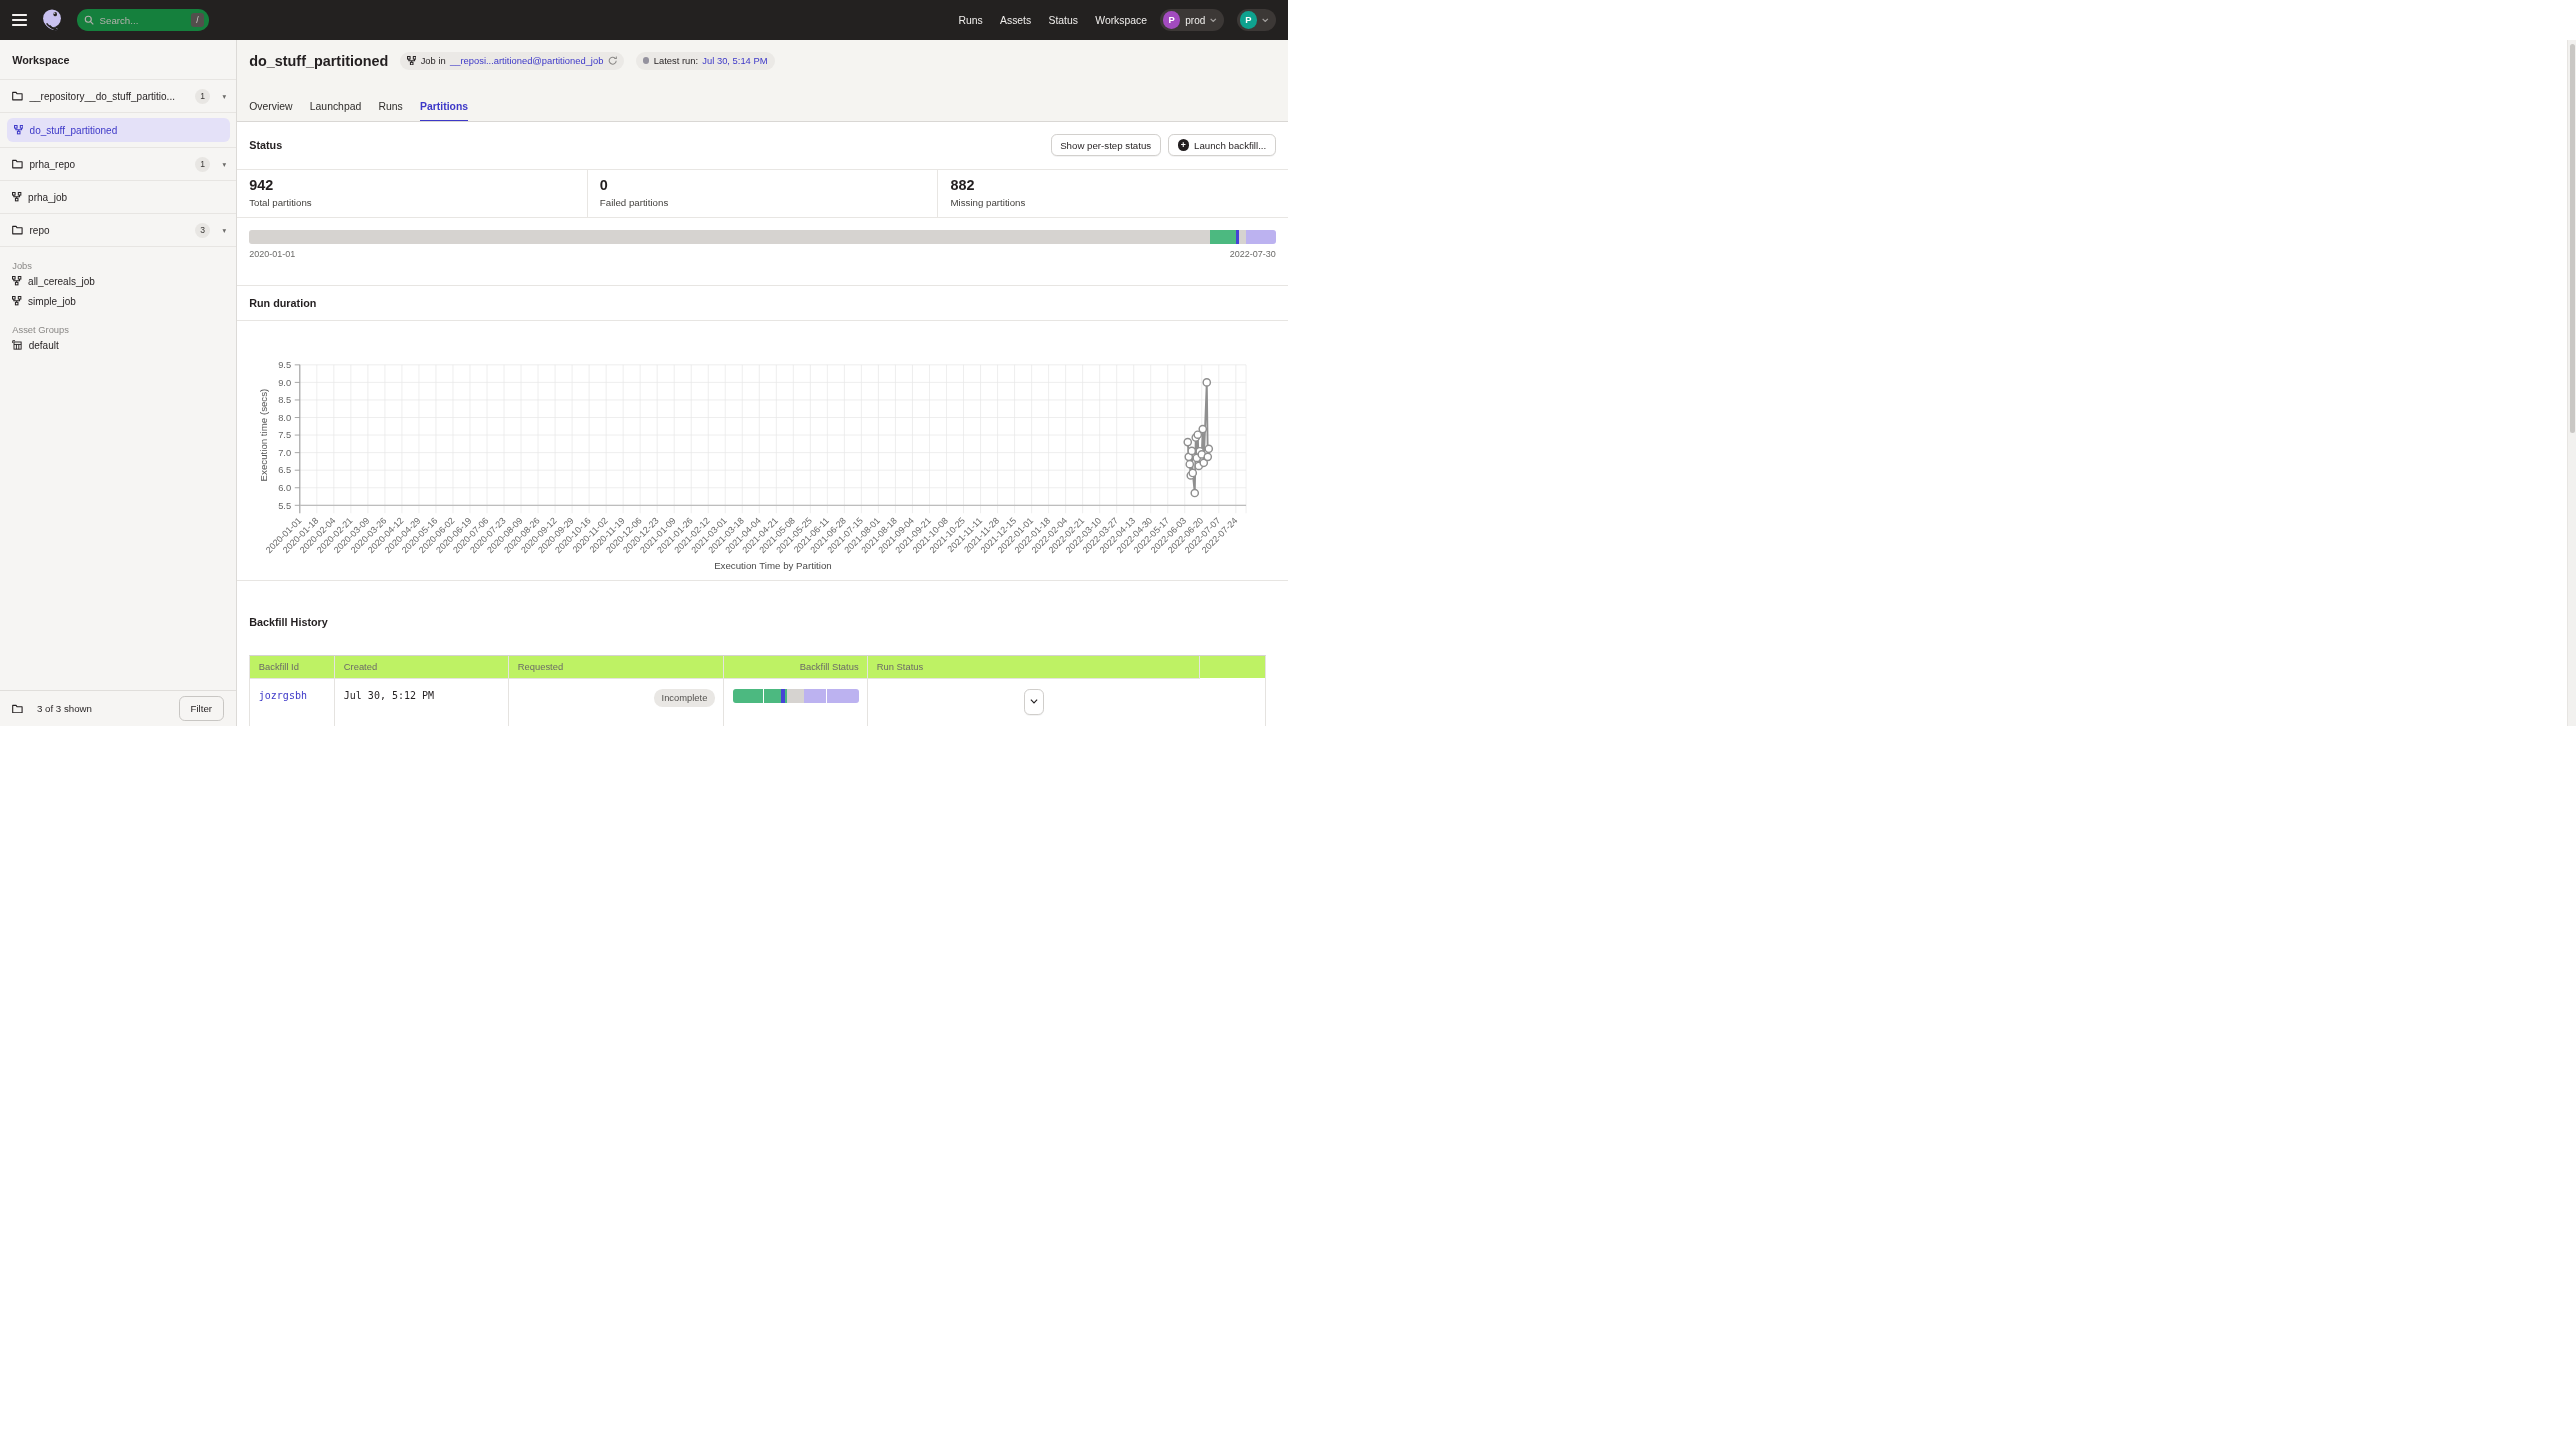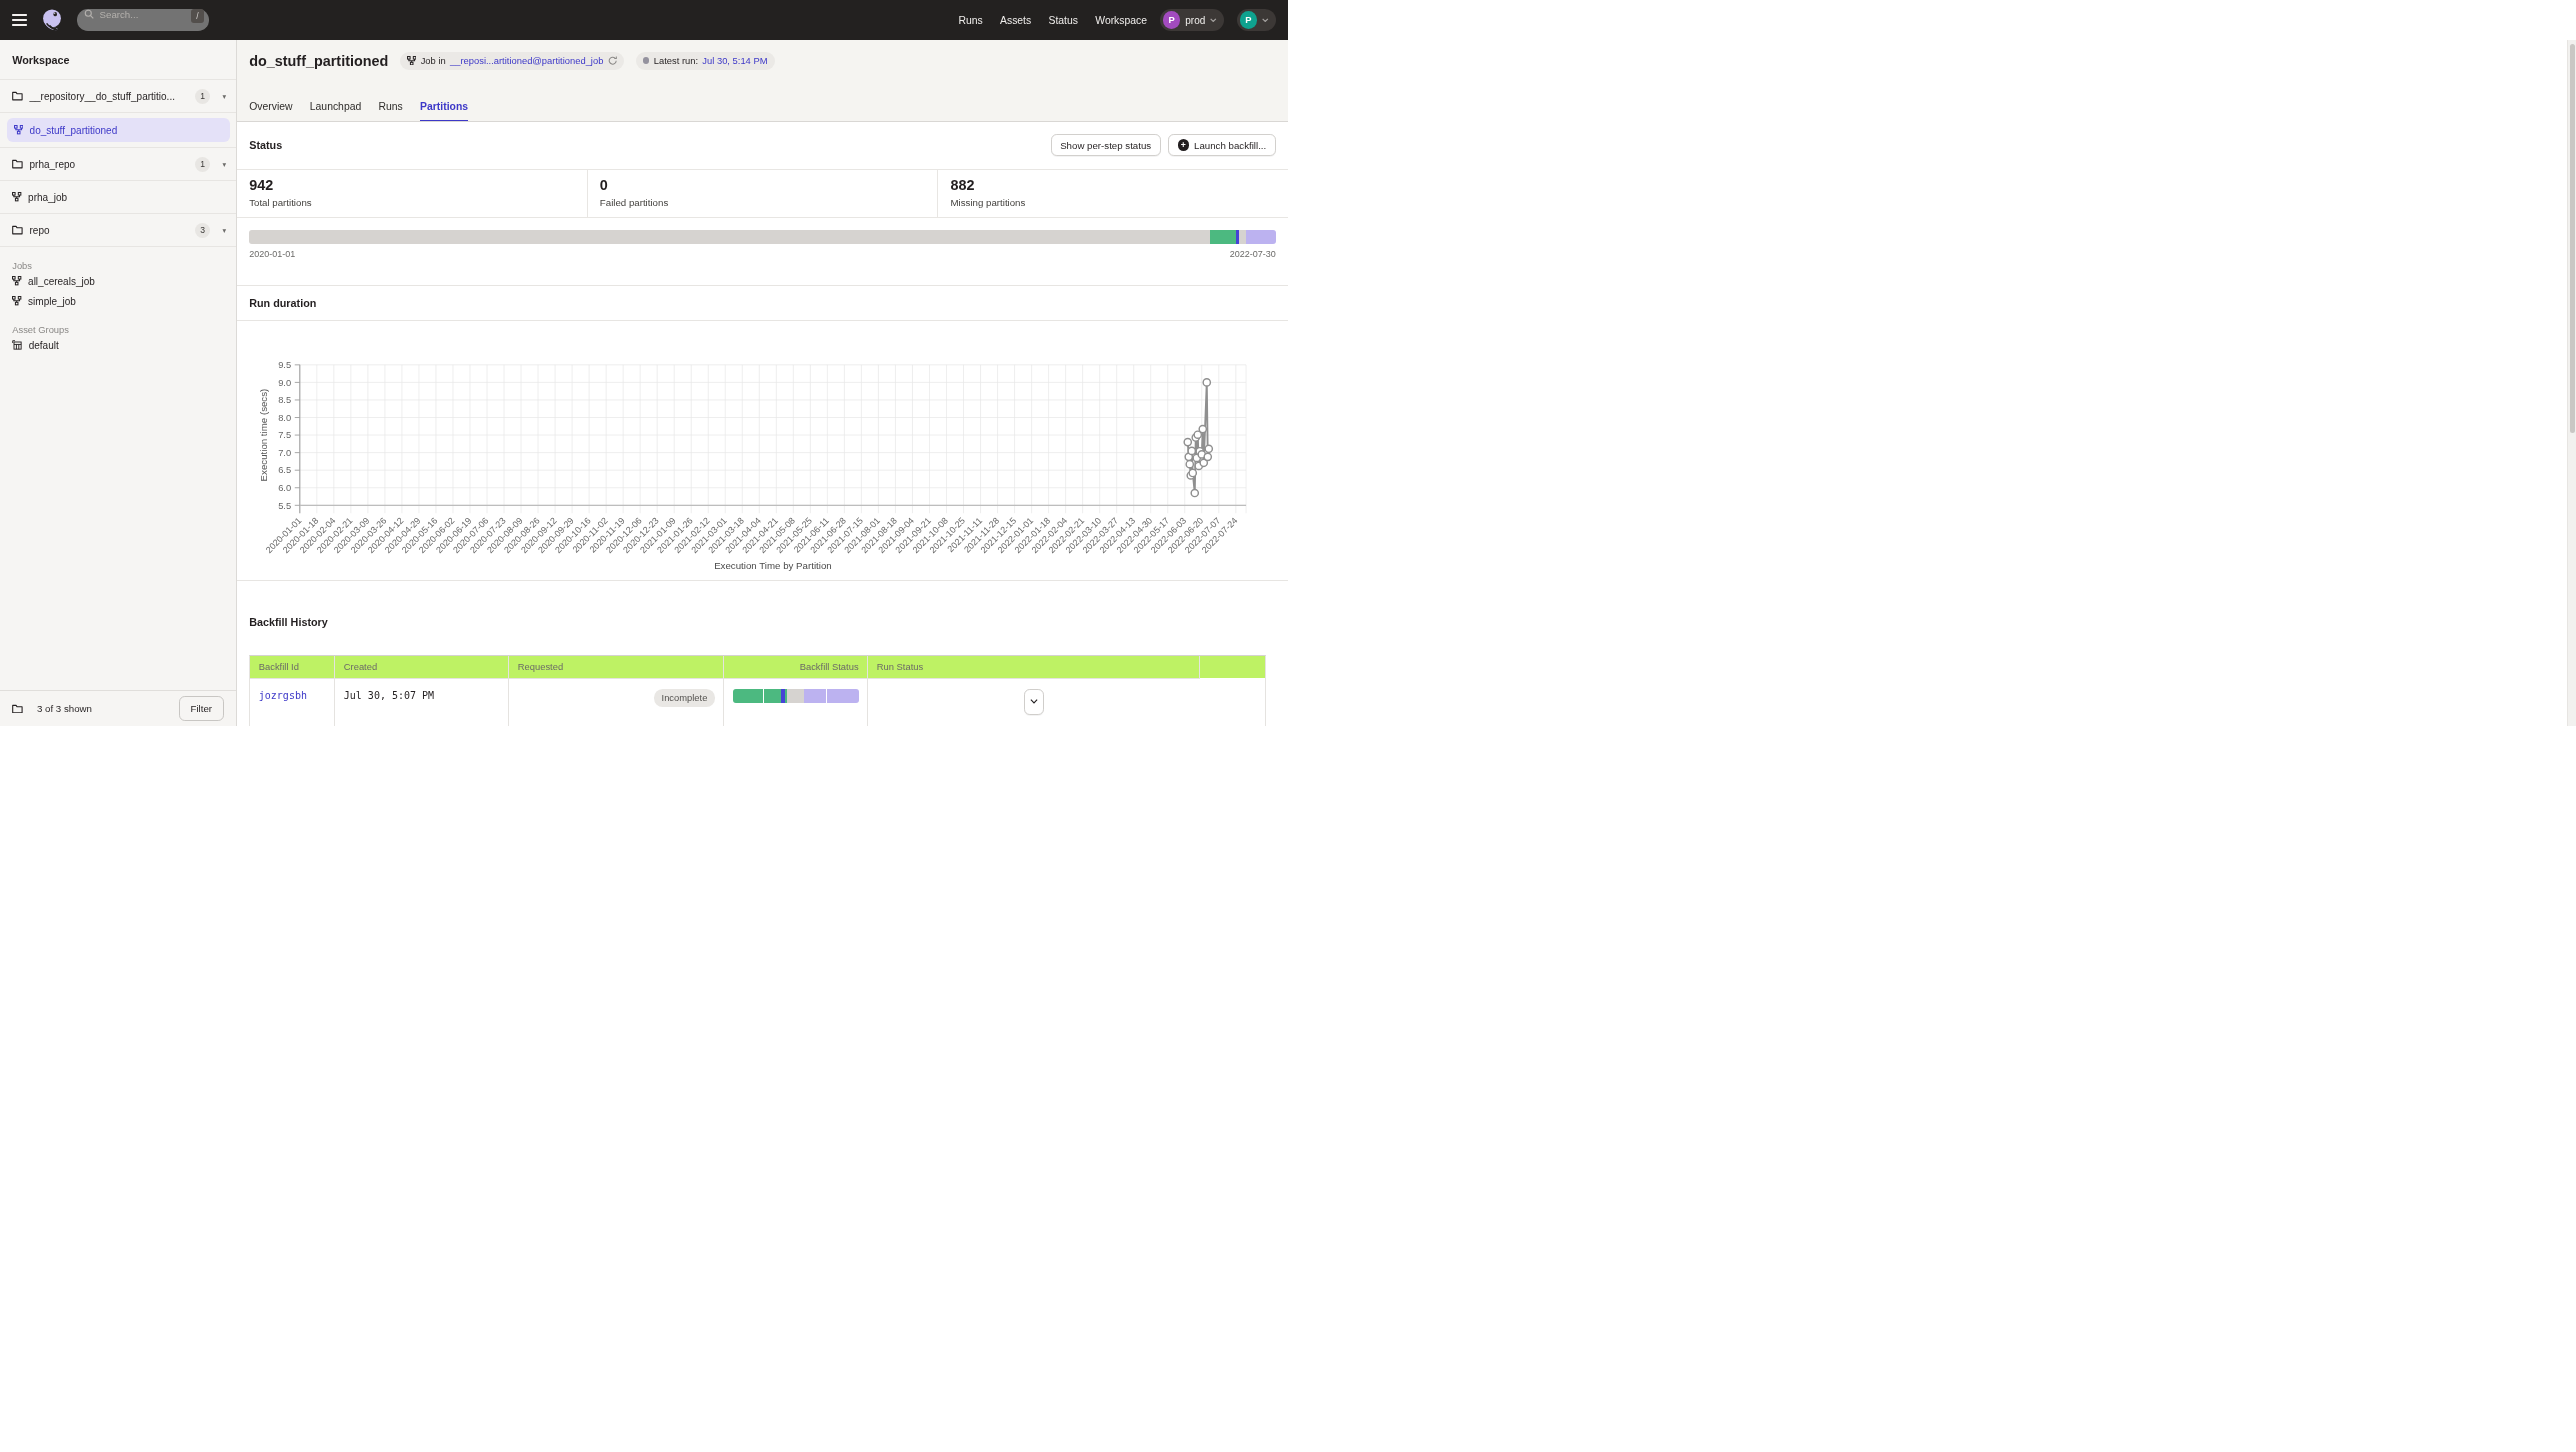--- a/index.html
+++ b/index.html
@@ -6,21 +6,21 @@
   html,body { width:1288px; height:726px; overflow:hidden; background:#fff;
     font-family:"Liberation Sans", sans-serif; color:#231f20; }
   .mono { font-family:"DejaVu Sans Mono", monospace; }
 
   
   #topbar { position:absolute; left:0; top:0; width:1288px; height:40px; background:#232120;
     display:flex; align-items:center; padding:0 12.2px; }
   #hamburger { width:14.4px; height:11.5px; display:flex; flex-direction:column; justify-content:space-between; cursor:pointer; margin-right:13px; }
   #hamburger span { display:block; height:1.8px; background:#f3f1ef; border-radius:0.7px; }
   #logo { margin-right:13px; display:flex; align-items:center; }
-  #searchbox { width:132px; height:21.6px; background:#737373; border-radius:10.8px; display:flex; align-items:flex-start; padding:0 4.3px 0 7.2px; }
+  #searchbox { width:132px; height:21.6px; background:#15803d; border-radius:10.8px; display:flex; align-items:center; padding:0 4.3px 0 7.2px; }
   #searchbox input { flex:1; min-width:0; background:transparent; border:none; outline:none; color:#d8d5d2; font-size:9.7px; margin-left:5.8px; font-family:"Liberation Sans", sans-serif; }
   #searchbox input::placeholder { color:#b4b1ad; }
   .slash-chip { width:13.7px; height:13.7px; border-radius:2.9px; background:#534f4c; color:#d3d0cd; font-size:8.6px; display:flex; align-items:center; justify-content:center; }
   #topnav { margin-left:auto; display:flex; align-items:center; gap:17.3px; }
   #topnav a { color:#f0eeec; font-size:10.4px; font-weight:500; text-decoration:none; }
   .tb-pill { height:22px; background:#3c3836; border-radius:11.5px; display:flex; align-items:center; gap:5px; padding:0 7.2px 0 2.9px; margin-left:13px; cursor:pointer; }
   .avatar { width:17.3px; height:17.3px; border-radius:50%; color:#fff; font-size:9.4px; font-weight:700; display:flex; align-items:center; justify-content:center; }
   .tb-pill .name { color:#f0eeec; font-size:10px; }
 
   
@@ -514,21 +514,21 @@
     <div class="bf-grid" id="bf-head">
         <div class="bf-h vline">Backfill Id</div>
         <div class="bf-h vline">Created</div>
         <div class="bf-h vline">Requested</div>
         <div class="bf-h right vline">Backfill Status</div>
         <div class="bf-h vline">Run Status</div>
         <div class="bf-h"></div>
       </div>
     <div class="bf-grid bf-row-cells" id="bf-row">
         <div class="vline"><a class="bf-id mono" href="#" style="text-decoration: none;">jozrgsbh</a></div>
-        <div class="vline"><span class="bf-created mono">Jul 30, 5:07 PM</span></div>
+        <div class="vline"><span class="bf-created mono">Jul 30, 5:12 PM</span></div>
         <div class="vline">
           <span class="pill-status">Incomplete</span>
         </div>
         <div class="vline">
           <div class="runstatus-bar">
             <div class="seg gap" style="width: 24.9%; background: rgb(76, 185, 128);"></div>
             <div class="seg" style="width: 13.2%; background: rgb(76, 185, 128);"></div>
             <div class="seg" style="width: 3.4%; background: rgb(70, 67, 214);"></div>
             <div class="seg" style="width: 1.7%; background: rgb(76, 185, 128);"></div>
             <div class="seg" style="width: 13.1%; background: rgb(214, 211, 208);"></div>

